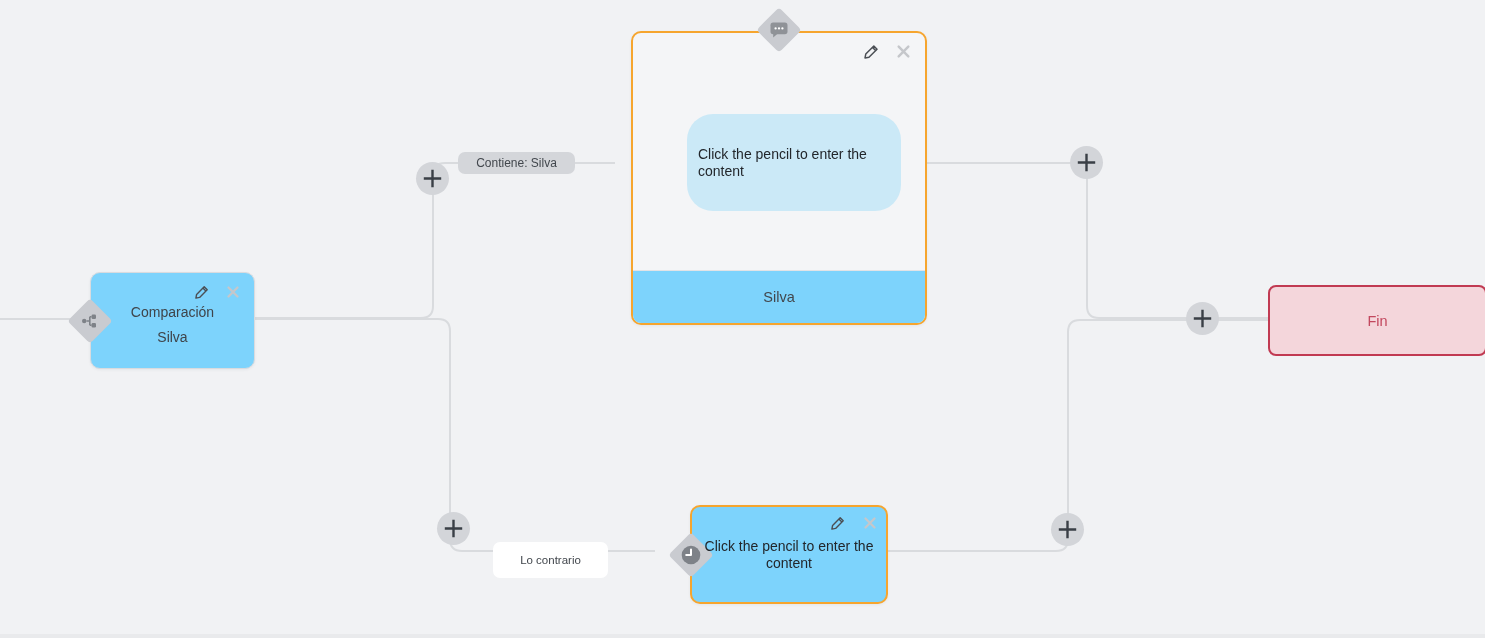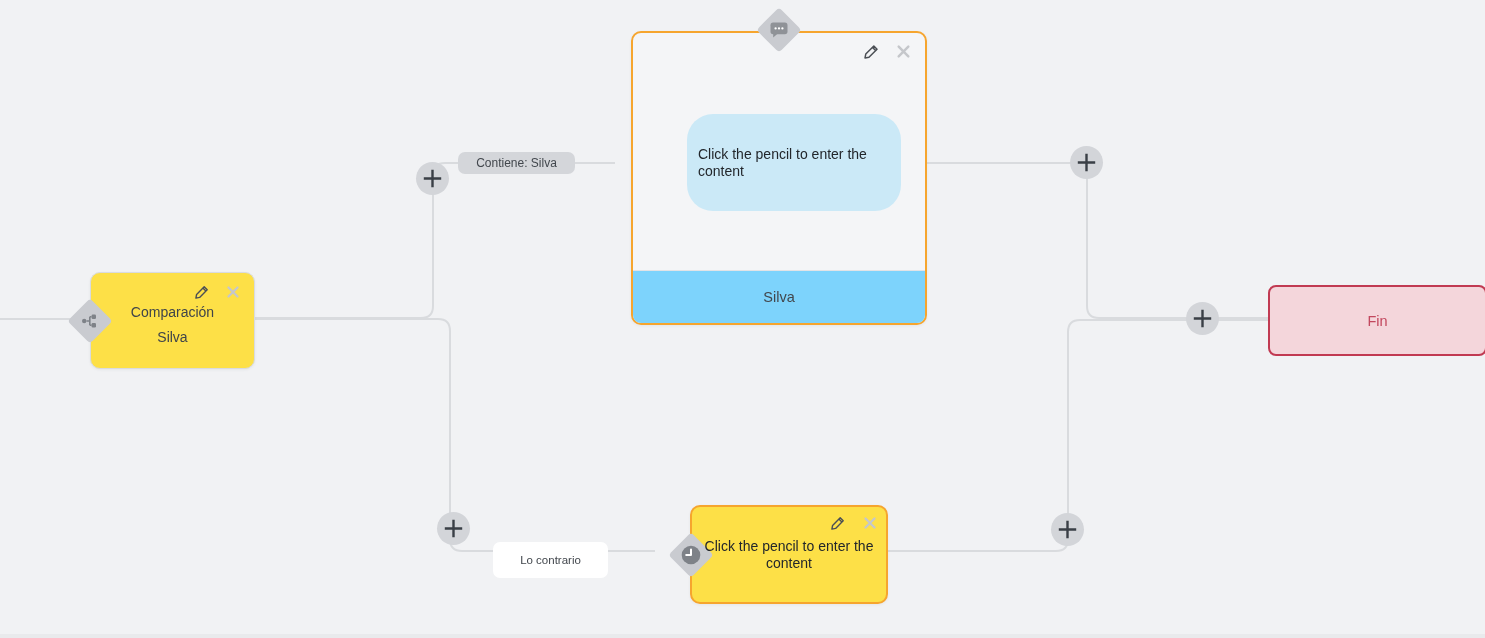--- a/index.html
+++ b/index.html
@@ -6,21 +6,21 @@
   .canvas{
     position:relative;width:1485px;height:638px;overflow:hidden;
     background:#f1f2f4;
     font-family:"Liberation Sans","DejaVu Sans",sans-serif;
     color:#3f444a;
   }
   .edges{position:absolute;left:0;top:0;width:1485px;height:638px;}
   .edges path{stroke:#d9dbde;stroke-width:2;fill:none;}
 
   
-  .card{position:absolute;background:#fde047;border-radius:10px;
+  .card{position:absolute;background:#7dd3fc;border-radius:10px;
         box-shadow:0 1px 3px rgba(40,45,60,.06);}
   .card.gray-border{border:1.5px solid #d9dbdf;}
   .card.orange-border{border:2px solid #f6a52e;margin-left:16px;}
 
   
   .diamond{position:absolute;width:32px;height:32px;background:#c9cbd0;
            border-radius:4px;transform:rotate(45deg);
            display:flex;align-items:center;justify-content:center;}
   .diamond .di{transform:rotate(-45deg);display:flex;}
 

